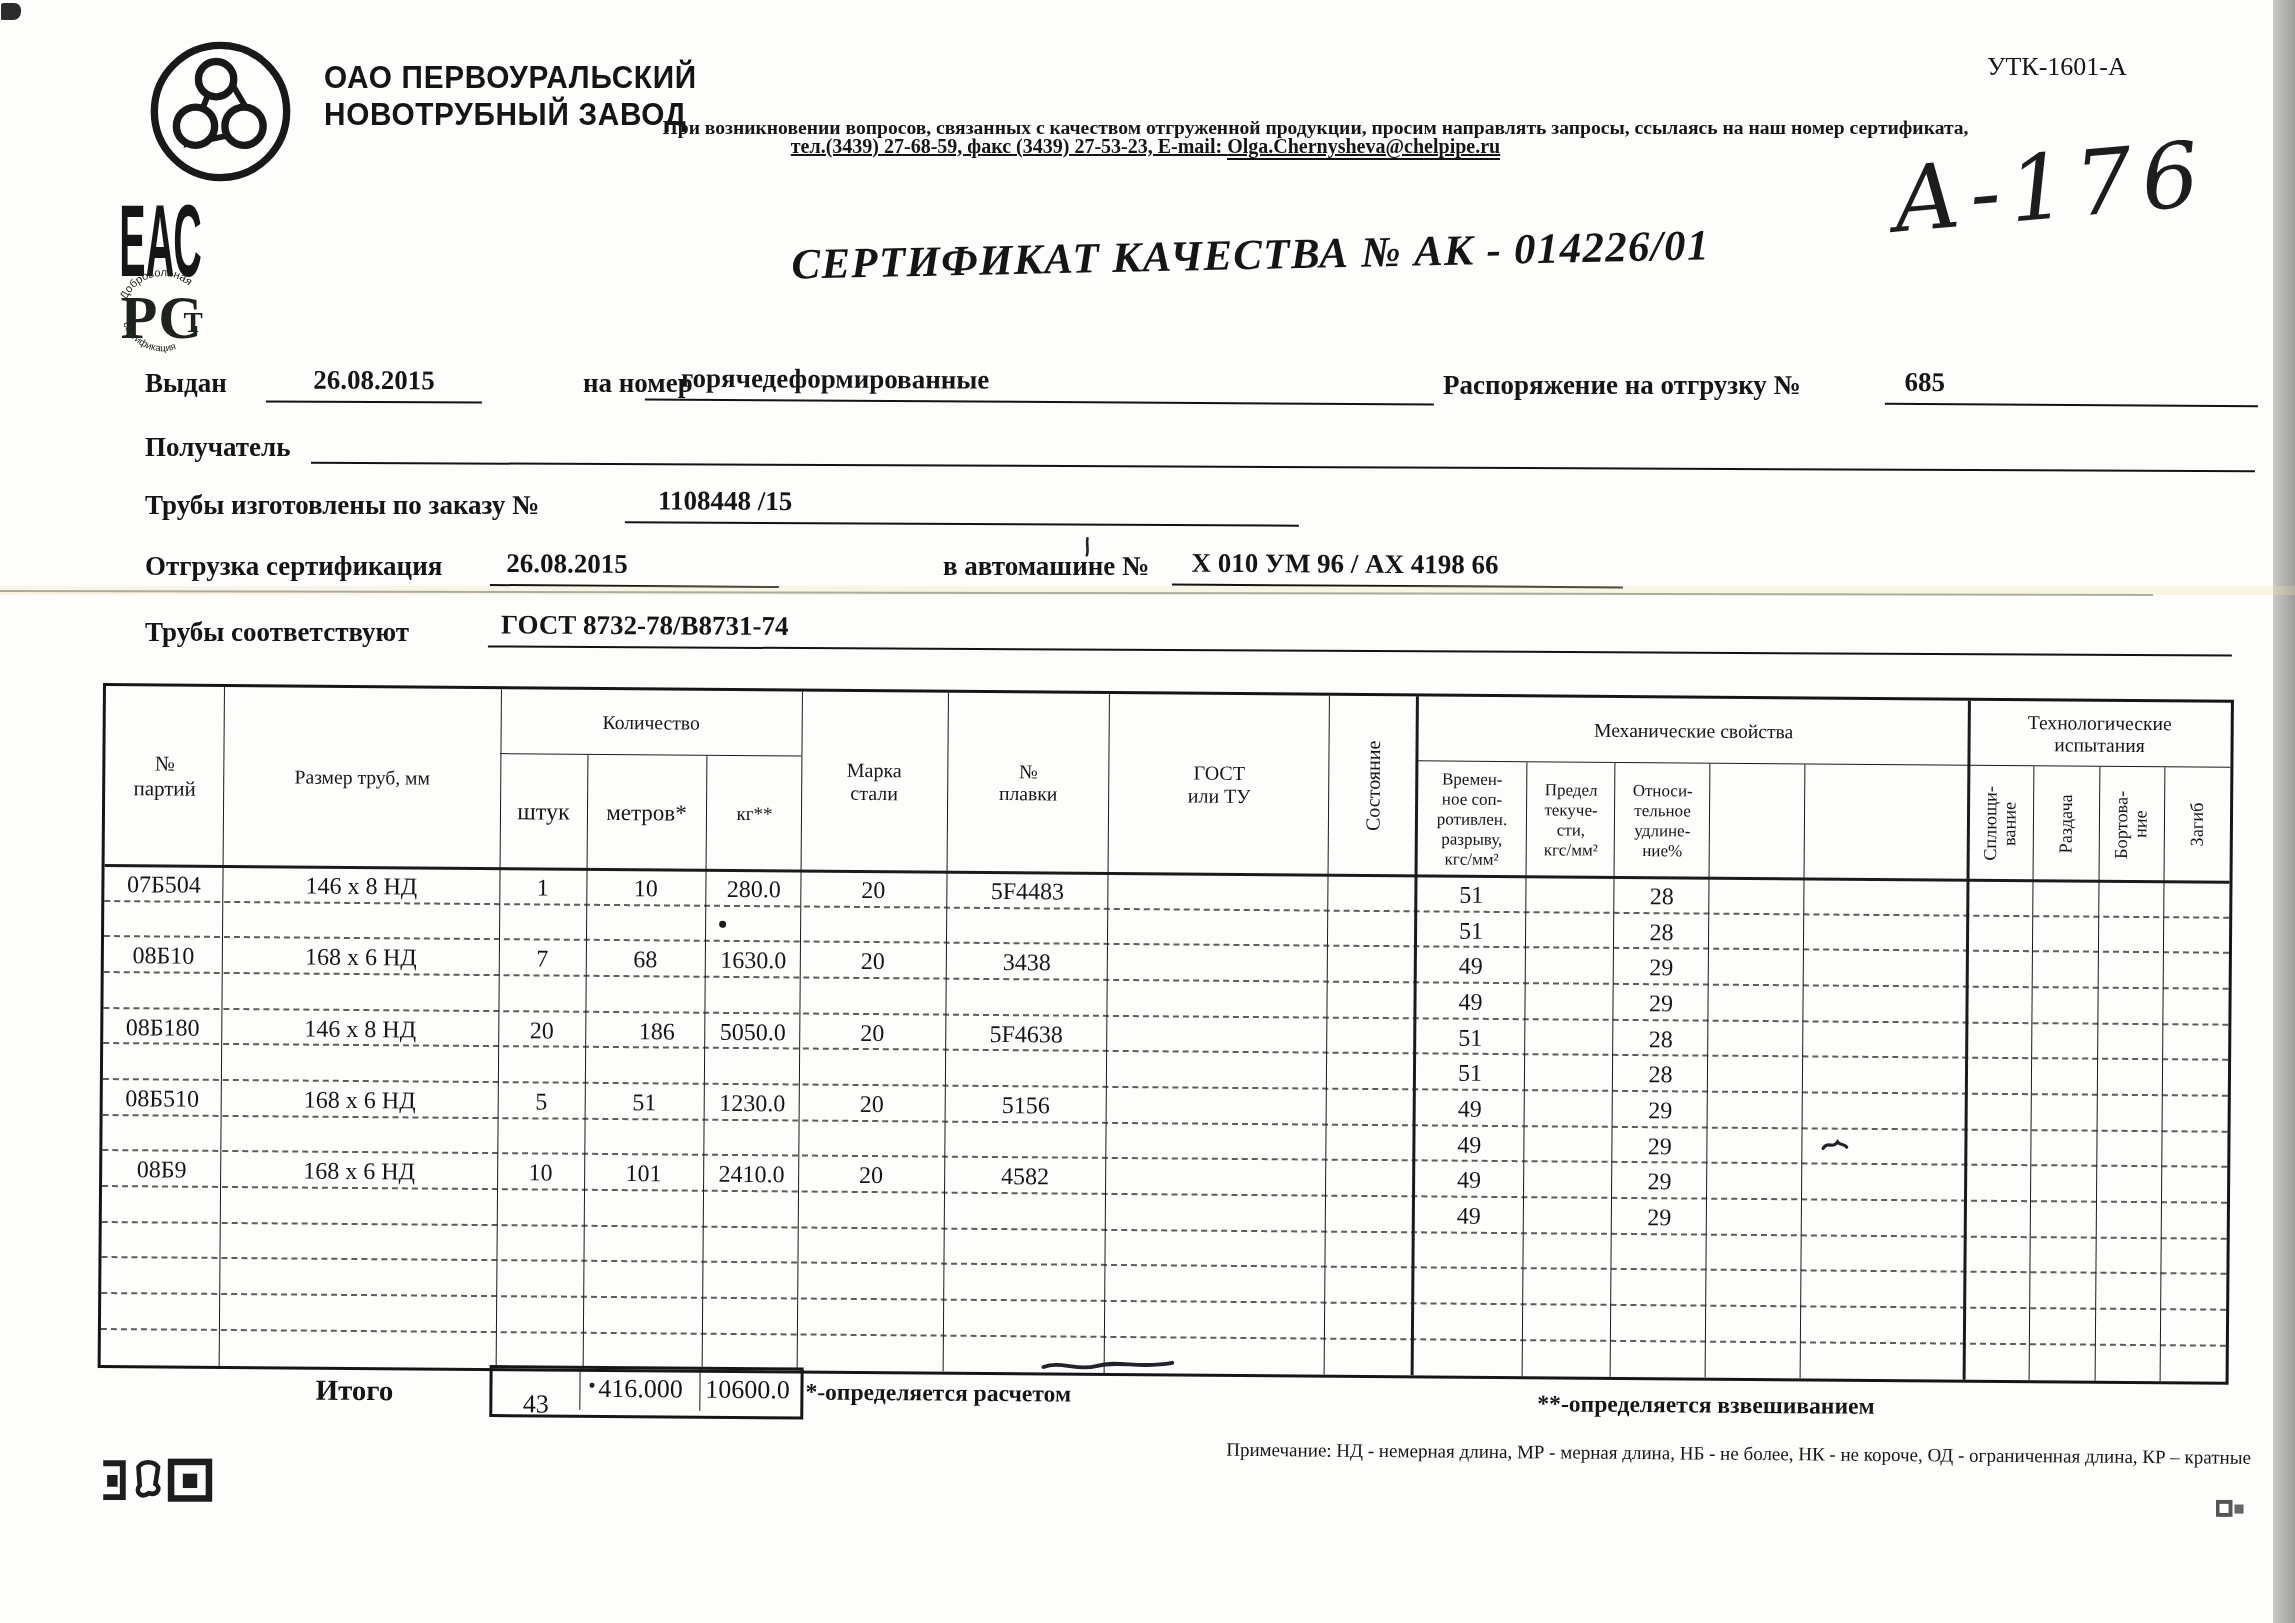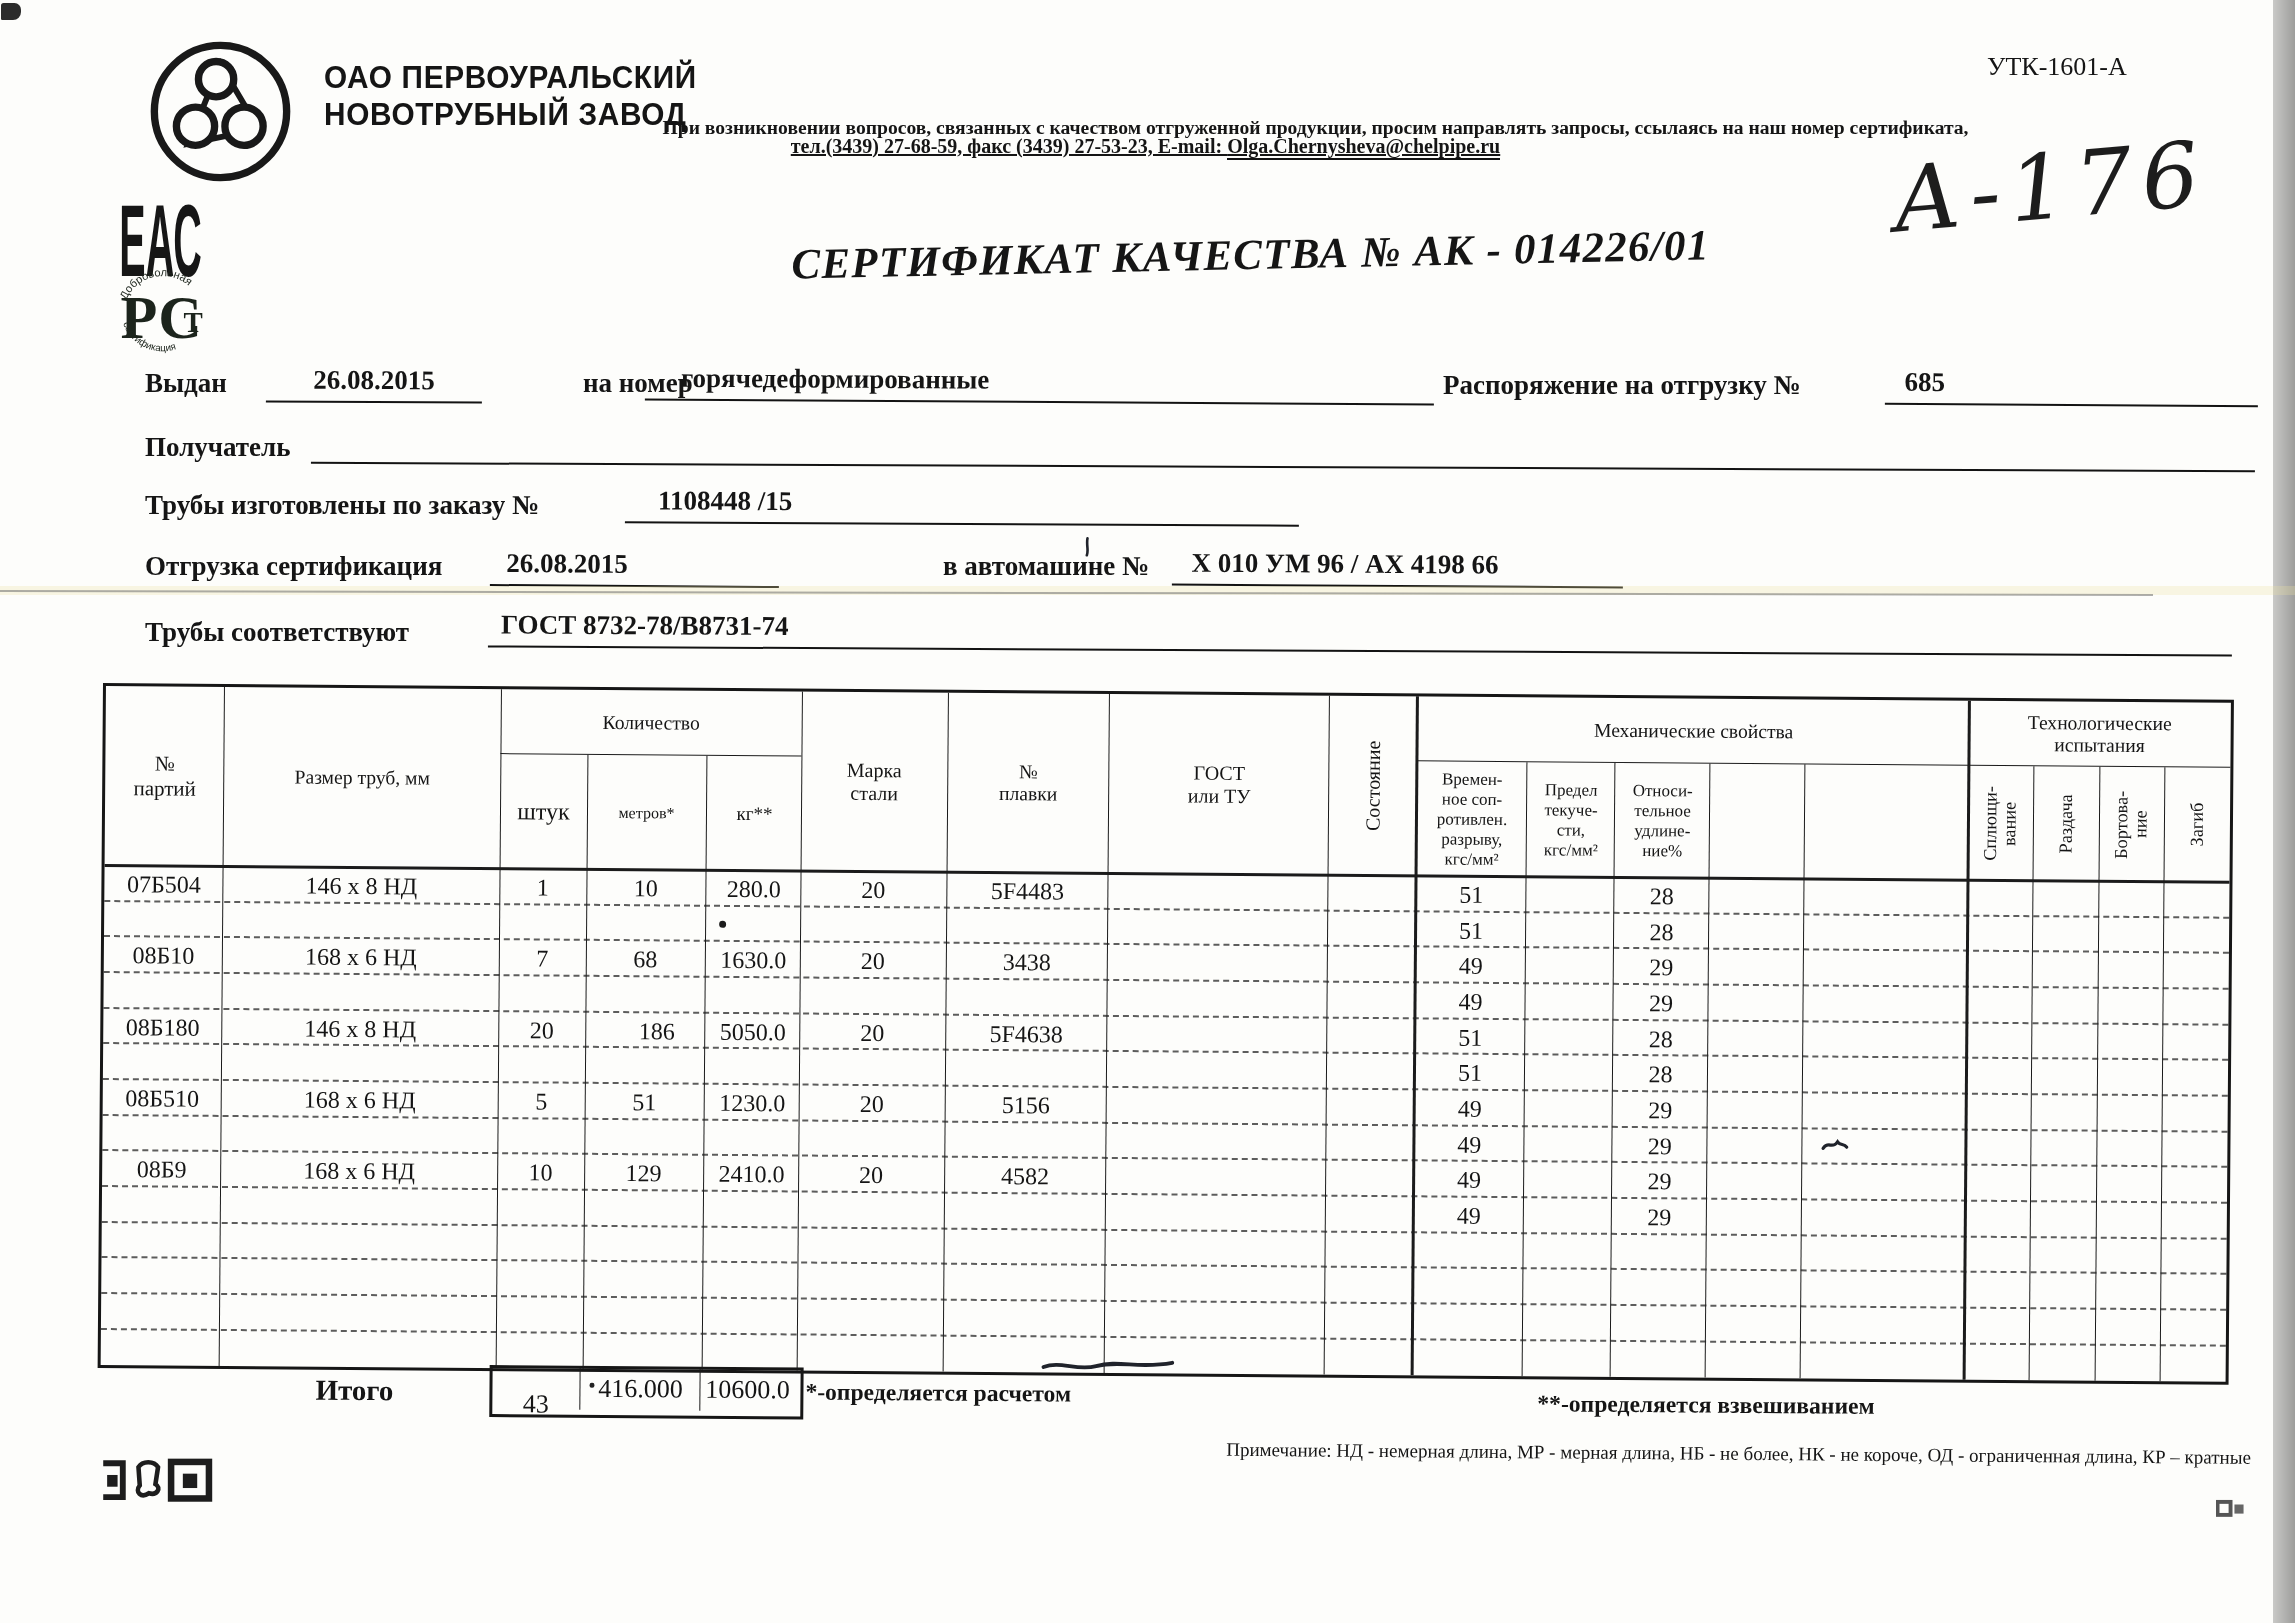--- a/index.html
+++ b/index.html
@@ -137,21 +137,21 @@
         <div class="cell pre" style="left: 119px; top: 0px; width: 276px; height: 180px; font-size: 19.6px;">Размер труб, мм</div>
         <div class="cell pre" style="left: 696px; top: 0px; width: 146px; height: 180px; font-size: 20px;">Марка
 стали</div>
         <div class="cell pre" style="left: 842px; top: 0px; width: 162px; height: 180px; font-size: 19.6px;">№
 плавки</div>
         <div class="cell pre" style="left: 1004px; top: 0px; width: 220px; height: 180px; font-size: 20px;">ГОСТ
 или ТУ</div>
         <div class="cell vert" style="left: 1224px; top: 0px; width: 88px; height: 180px; font-size: 20px;">Состояние</div>
         <div class="cell pre" style="left: 395px; top: 0px; width: 301px; height: 65px; font-size: 19.6px;">Количество</div>
         <div class="cell pre" style="left: 395px; top: 65px; width: 87px; height: 115px; font-size: 24px;">штук</div>
-        <div class="cell pre" style="left: 482px; top: 65px; width: 119px; height: 115px; font-size: 16px;">метров*</div>
+        <div class="cell pre" style="left: 482px; top: 65px; width: 119px; height: 115px; font-size: 23px;">метров*</div>
         <div class="cell pre" style="left: 602px; top: 65px; width: 95px; height: 115px; font-size: 19px;">кг**</div>
         <div class="cell pre" style="left: 1312px; top: 0px; width: 552px; height: 65px; font-size: 19.6px;">Механические свойства</div>
         <div class="cell pre" style="left: 1312px; top: 65px; width: 110px; height: 115px; font-size: 17px;">Времен-
 ное соп-
 ротивлен.
 разрыву,
 кгс/мм²</div>
         <div class="cell pre" style="left: 1422px; top: 65px; width: 88px; height: 115px; font-size: 17px;">Предел
 текуче-
 сти,
@@ -238,21 +238,21 @@
         <div class="bodycell" style="left: 842px; top: 394px; width: 162px; height: 36px;">5156</div>
         <div class="bodycell" style="left: 1312px; top: 394px; width: 110px; height: 36px;">49</div>
         <div class="bodycell" style="left: 1510px; top: 394px; width: 95px; height: 36px;">29</div>
         <div class="rowsep" style="top: 463px;"></div>
         <div class="bodycell" style="left: 1312px; top: 430px; width: 110px; height: 36px;">49</div>
         <div class="bodycell" style="left: 1510px; top: 430px; width: 95px; height: 36px;">29</div>
         <div class="rowsep" style="top: 499px;"></div>
         <div class="bodycell" style="left: 0px; top: 465px; width: 119px; height: 36px;">08Б9</div>
         <div class="bodycell" style="left: 119px; top: 465px; width: 276px; height: 36px;">168 x 6 НД</div>
         <div class="bodycell" style="left: 395px; top: 465px; width: 87px; height: 36px;">10</div>
-        <div class="bodycell" style="left: 482px; top: 465px; width: 119px; height: 36px;">129</div>
+        <div class="bodycell" style="left: 482px; top: 465px; width: 119px; height: 36px;">101</div>
         <div class="bodycell" style="left: 602px; top: 465px; width: 95px; height: 36px;">2410.0</div>
         <div class="bodycell" style="left: 696px; top: 465px; width: 146px; height: 36px;">20</div>
         <div class="bodycell" style="left: 842px; top: 465px; width: 162px; height: 36px;">4582</div>
         <div class="bodycell" style="left: 1312px; top: 465px; width: 110px; height: 36px;">49</div>
         <div class="bodycell" style="left: 1510px; top: 465px; width: 95px; height: 36px;">29</div>
         <div class="rowsep" style="top: 535px;"></div>
         <div class="bodycell" style="left: 1312px; top: 501px; width: 110px; height: 36px;">49</div>
         <div class="bodycell" style="left: 1510px; top: 501px; width: 95px; height: 36px;">29</div>
         <div class="rowsep" style="top: 570px;"></div>
         <div class="rowsep" style="top: 606px;"></div>

